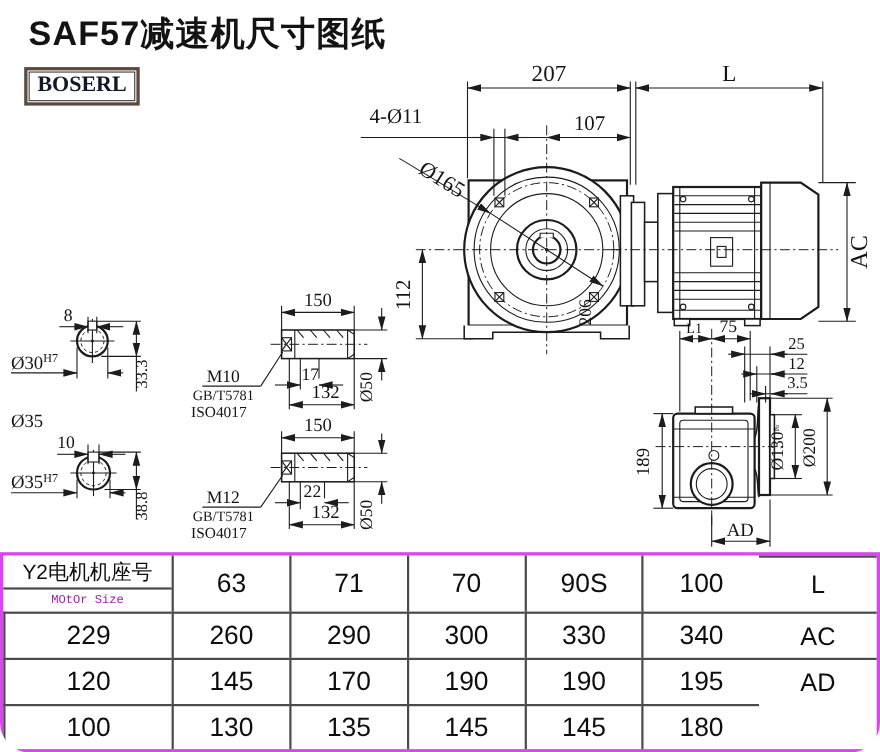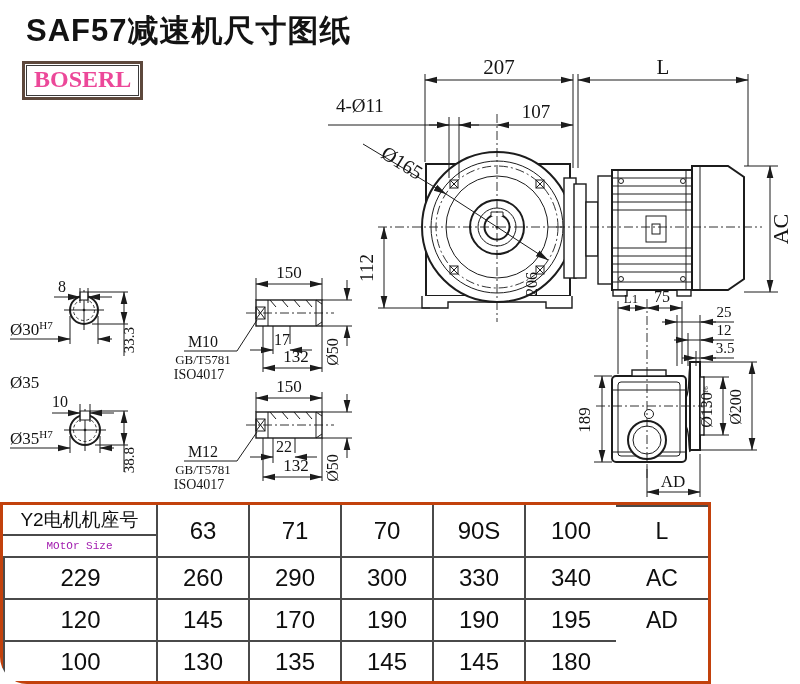--- a/index.html
+++ b/index.html
@@ -2,34 +2,34 @@
 <html><head>
 <meta charset="utf-8">
 <style>
   html,body{margin:0;padding:0;background:#fff;}
   .page{position:relative;width:800px;height:684px;background:#fff;overflow:hidden;
         font-family:"Liberation Serif",serif;color:#111;border-radius:27px;}
   .title{position:absolute;left:26px;top:10px;margin:0;font-size:31px;font-weight:bold;
          font-family:"Liberation Sans",sans-serif;color:#131313;letter-spacing:1px;}
   .logo{position:absolute;left:22px;top:61px;border:3px solid #5d483c;background:#fff;padding:1px;}
   .logo-inner{border:1px solid #3a3a3a;padding:0 7px 2px 7px;
-              font-family:"Liberation Serif",serif;font-weight:bold;font-size:24px;color:#ec4899;}
+              font-family:"Liberation Serif",serif;font-weight:bold;font-size:20px;color:#0f172a;}
   svg.draw{position:absolute;left:0;top:0;}
   svg.draw text{fill:#141414;font-family:"Liberation Serif",serif;}
   .bold{stroke:#1c1c1c;stroke-width:2;fill:none;}
   .med{stroke:#1c1c1c;stroke-width:1.4;fill:none;}
   .thin{stroke:#1c1c1c;stroke-width:1;fill:none;}
   .dim{stroke:#1c1c1c;stroke-width:1;fill:none;}
   .cl{stroke:#1c1c1c;stroke-width:0.9;fill:none;stroke-dasharray:9 3 2 3;}
   .dsh{stroke:#1c1c1c;stroke-width:0.9;fill:none;stroke-dasharray:3 2.5;}
   .wfill{fill:#fff;}
   
-  .tbl{position:absolute;left:0;top:502px;width:711px;height:182px;box-sizing:border-box;
+  .tbl{position:absolute;left:0;top:502px;width:800px;height:182px;box-sizing:border-box;
        display:grid;grid-template-columns:153px repeat(6,1fr);grid-template-rows:51px 42px 42px 1fr;
-       border:3px solid #c2410c;background:#fff;font-family:"Liberation Sans",sans-serif;}
+       border:3px solid #d946ef;background:#fff;font-family:"Liberation Sans",sans-serif;}
   .cell{border-left:2px solid #4a4a4a;border-top:2px solid #4a4a4a;display:flex;
         align-items:center;justify-content:center;font-size:24px;color:#0e0e0e;}
   .cell.c0{border-left:none;}
   .cell.r0{border-top:none;}
   .hdr0{flex-direction:column;justify-content:stretch;padding:0;}
   .hdr0 .cn{width:100%;box-sizing:border-box;text-align:center;font-size:19px;
             border-bottom:2px solid #4a4a4a;padding:2px 0 1px 0;color:#0e0e0e;}
   .hdr0 .en{flex:1;display:flex;align-items:center;justify-content:center;width:100%;
             font-family:"Liberation Mono",monospace;font-size:11px;color:#a21caf;}
   .rowlabel{font-size:23px;}

